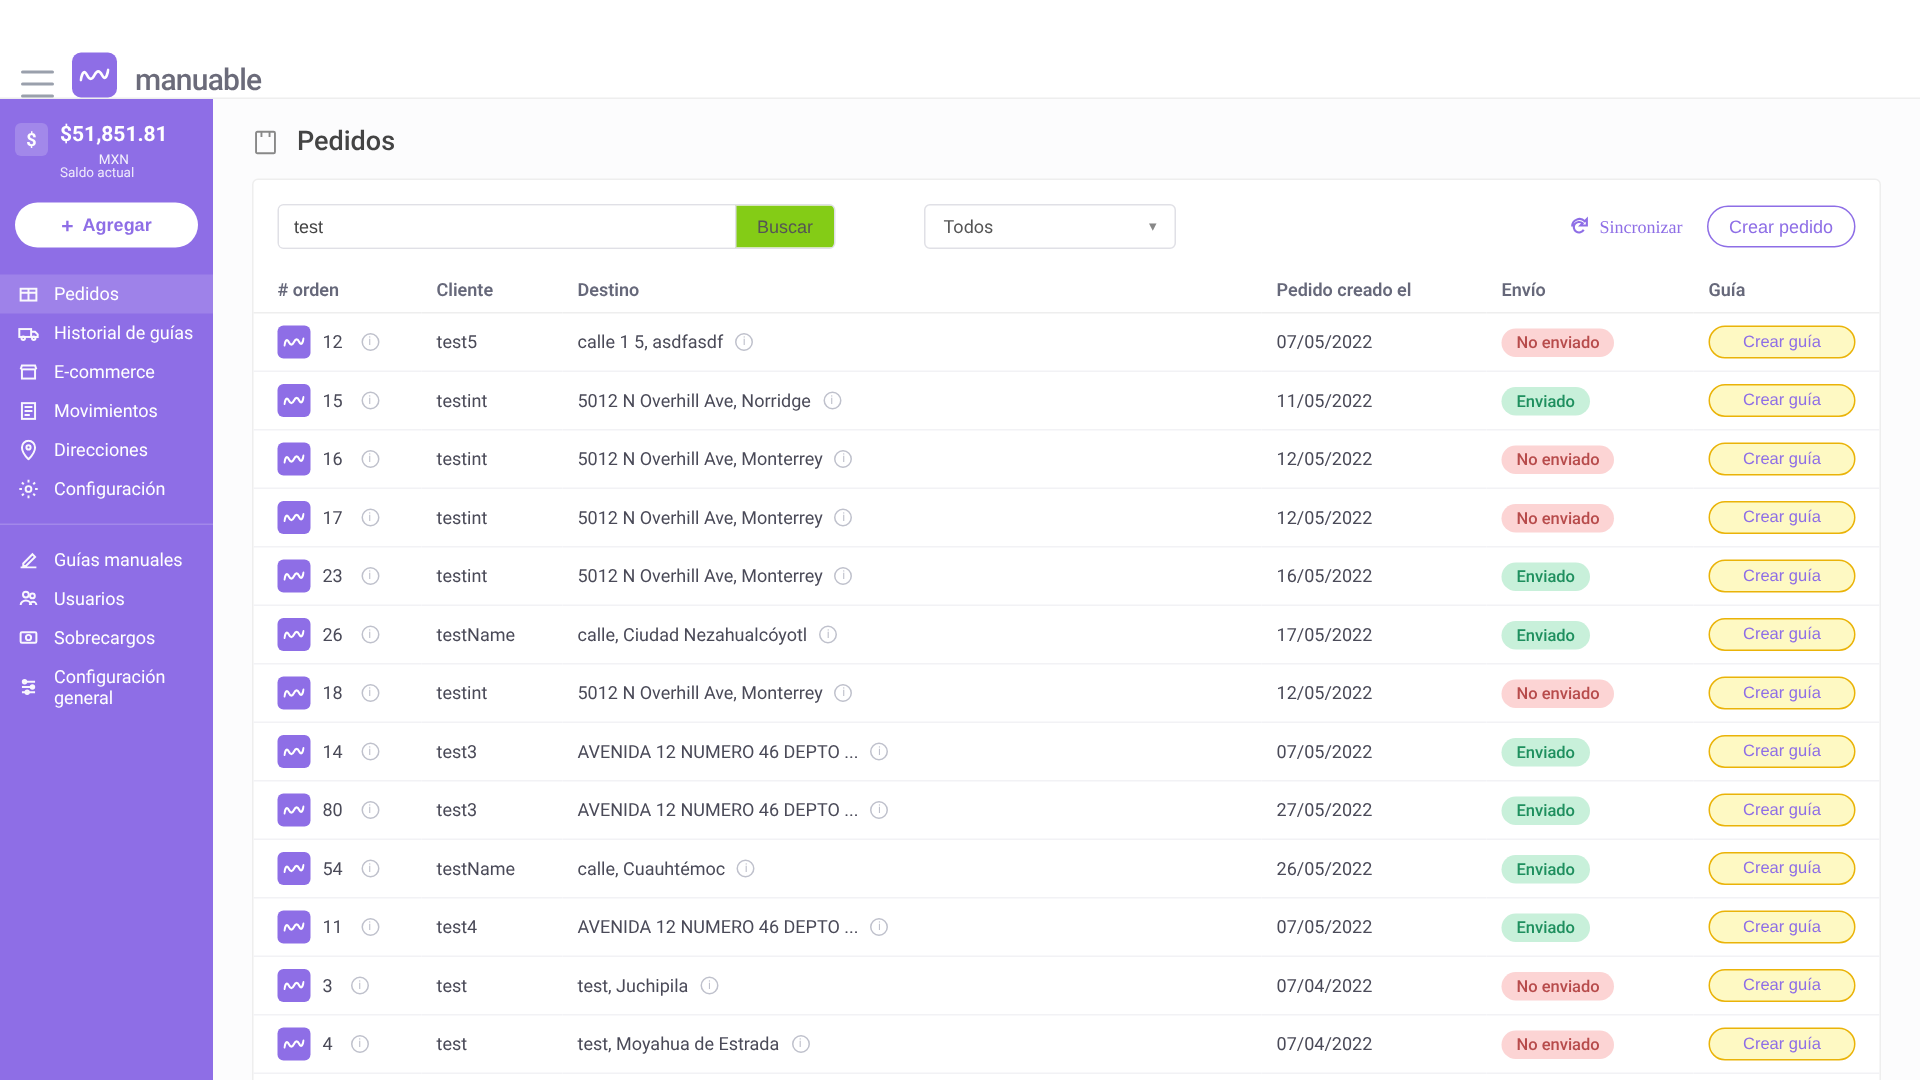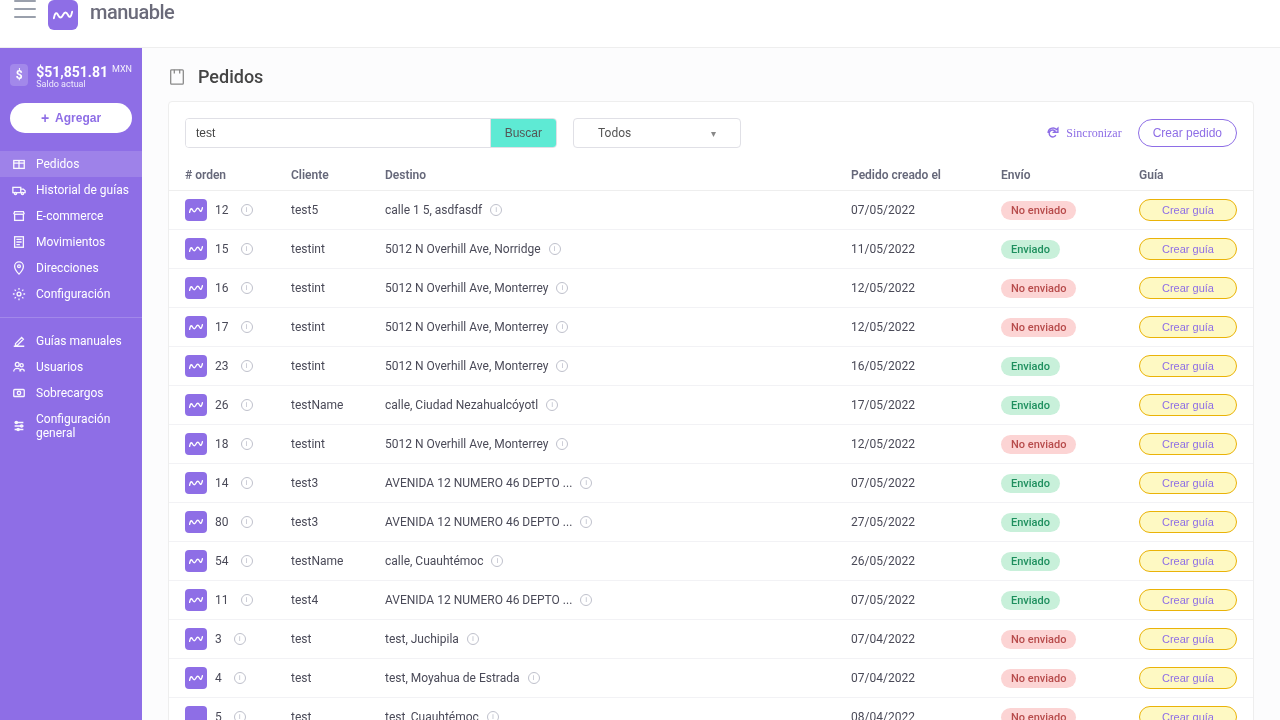--- a/index.html
+++ b/index.html
@@ -1,22 +1,22 @@
 <!DOCTYPE html>
 <html><head>
 <meta charset="utf-8">
 <style>
   * { box-sizing: border-box; margin: 0; padding: 0; }
   html, body { height: 100%; font-family: -apple-system, BlinkMacSystemFont, "Segoe UI", Roboto, Arial, sans-serif; font-size: 13px; color: #3a3a4a; background:#fff; }
   body { display: flex; flex-direction: column; }
 
   
   .topbar {
-    height: 48px;
-    display:flex; align-items:flex-start;
+    height: 66px;
+    display:flex; align-items:flex-end;
     padding: 0 14px;
     border-bottom: 1px solid #eee;
     gap: 12px;
     flex: 0 0 auto;
   }
   .hamburger {
     width: 22px; height: 18px; display:flex; flex-direction:column; justify-content:space-between;
     cursor:pointer;
   }
   .hamburger span { display:block; height:2px; background:#9aa0ac; border-radius:1px;}
@@ -39,21 +39,21 @@
   }
   .balance-row {
     display:flex; align-items:flex-start; gap:8px;
     padding: 0 10px 10px 10px;
   }
   .balance-badge {
     width:22px; height:22px; border-radius:4px; background:rgba(255,255,255,0.18);
     display:flex; align-items:center; justify-content:center;
     font-weight:700; font-size:12px;
   }
-  .balance-amount { display:flex; align-items:flex-start; gap:4px;}
+  .balance-amount { display:flex; align-items:center; gap:4px;flex-direction:column;}
   .balance-amount .amt { font-weight:700; font-size:14px; }
   .balance-amount .cur { font-size:9px; opacity:.9;}
   .balance-sub { font-size:9px; opacity:.85; margin-top:-1px;}
 
   .add-btn {
     margin: 4px 10px 14px 10px;
     background:#fff; color:#8e6ee6;
     border:none; border-radius:18px;
     padding: 8px 0; font-weight:600; font-size:12px;
     display:flex; align-items:center; justify-content:center; gap:6px;
@@ -98,28 +98,28 @@
     padding: 16px 16px 12px 16px;
   }
   .search-wrap {
     display:flex; border:1px solid #e0e0e6; border-radius:4px; overflow:hidden;
     width: 372px;
   }
   .search-input {
     flex:1; border:none; outline:none; padding:7px 10px; font-size:12px; color:#444;
   }
   .search-btn {
-    border:none; background:#5eead4; padding: 0 14px; font-size:12px; color:#555;
+    border:none; background:#84cc16; padding: 0 14px; font-size:12px; color:#555;
     border-left:1px solid #e0e0e6; cursor:pointer;
   }
   .filter-select {
     border:1px solid #e0e0e6; border-radius:4px;
-    padding: 7px 24px; width:168px;
+    padding: 7px 12px; width:168px;
     display:flex; justify-content:space-between; align-items:center;
-    font-size:12px; color:#555; cursor:pointer; background:#fff;
+    font-size:12px; color:#555; cursor:pointer; background:#fff;margin-left:43px;
   }
   .filter-select .chev { color:#888; font-size:10px;}
   .toolbar-spacer { flex:1; }
 
   .sync-link {
     display:flex; align-items:center; gap:6px; color:#8e6ee6; font-size:12px; cursor:pointer;font-family:Liberation Serif, serif;
   }
   .sync-link svg { width:14px;height:14px; stroke:#8e6ee6; fill:none; stroke-width:2;}
   .create-order-btn {
     border:1px solid #8e6ee6; color:#8e6ee6; background:#fff;

